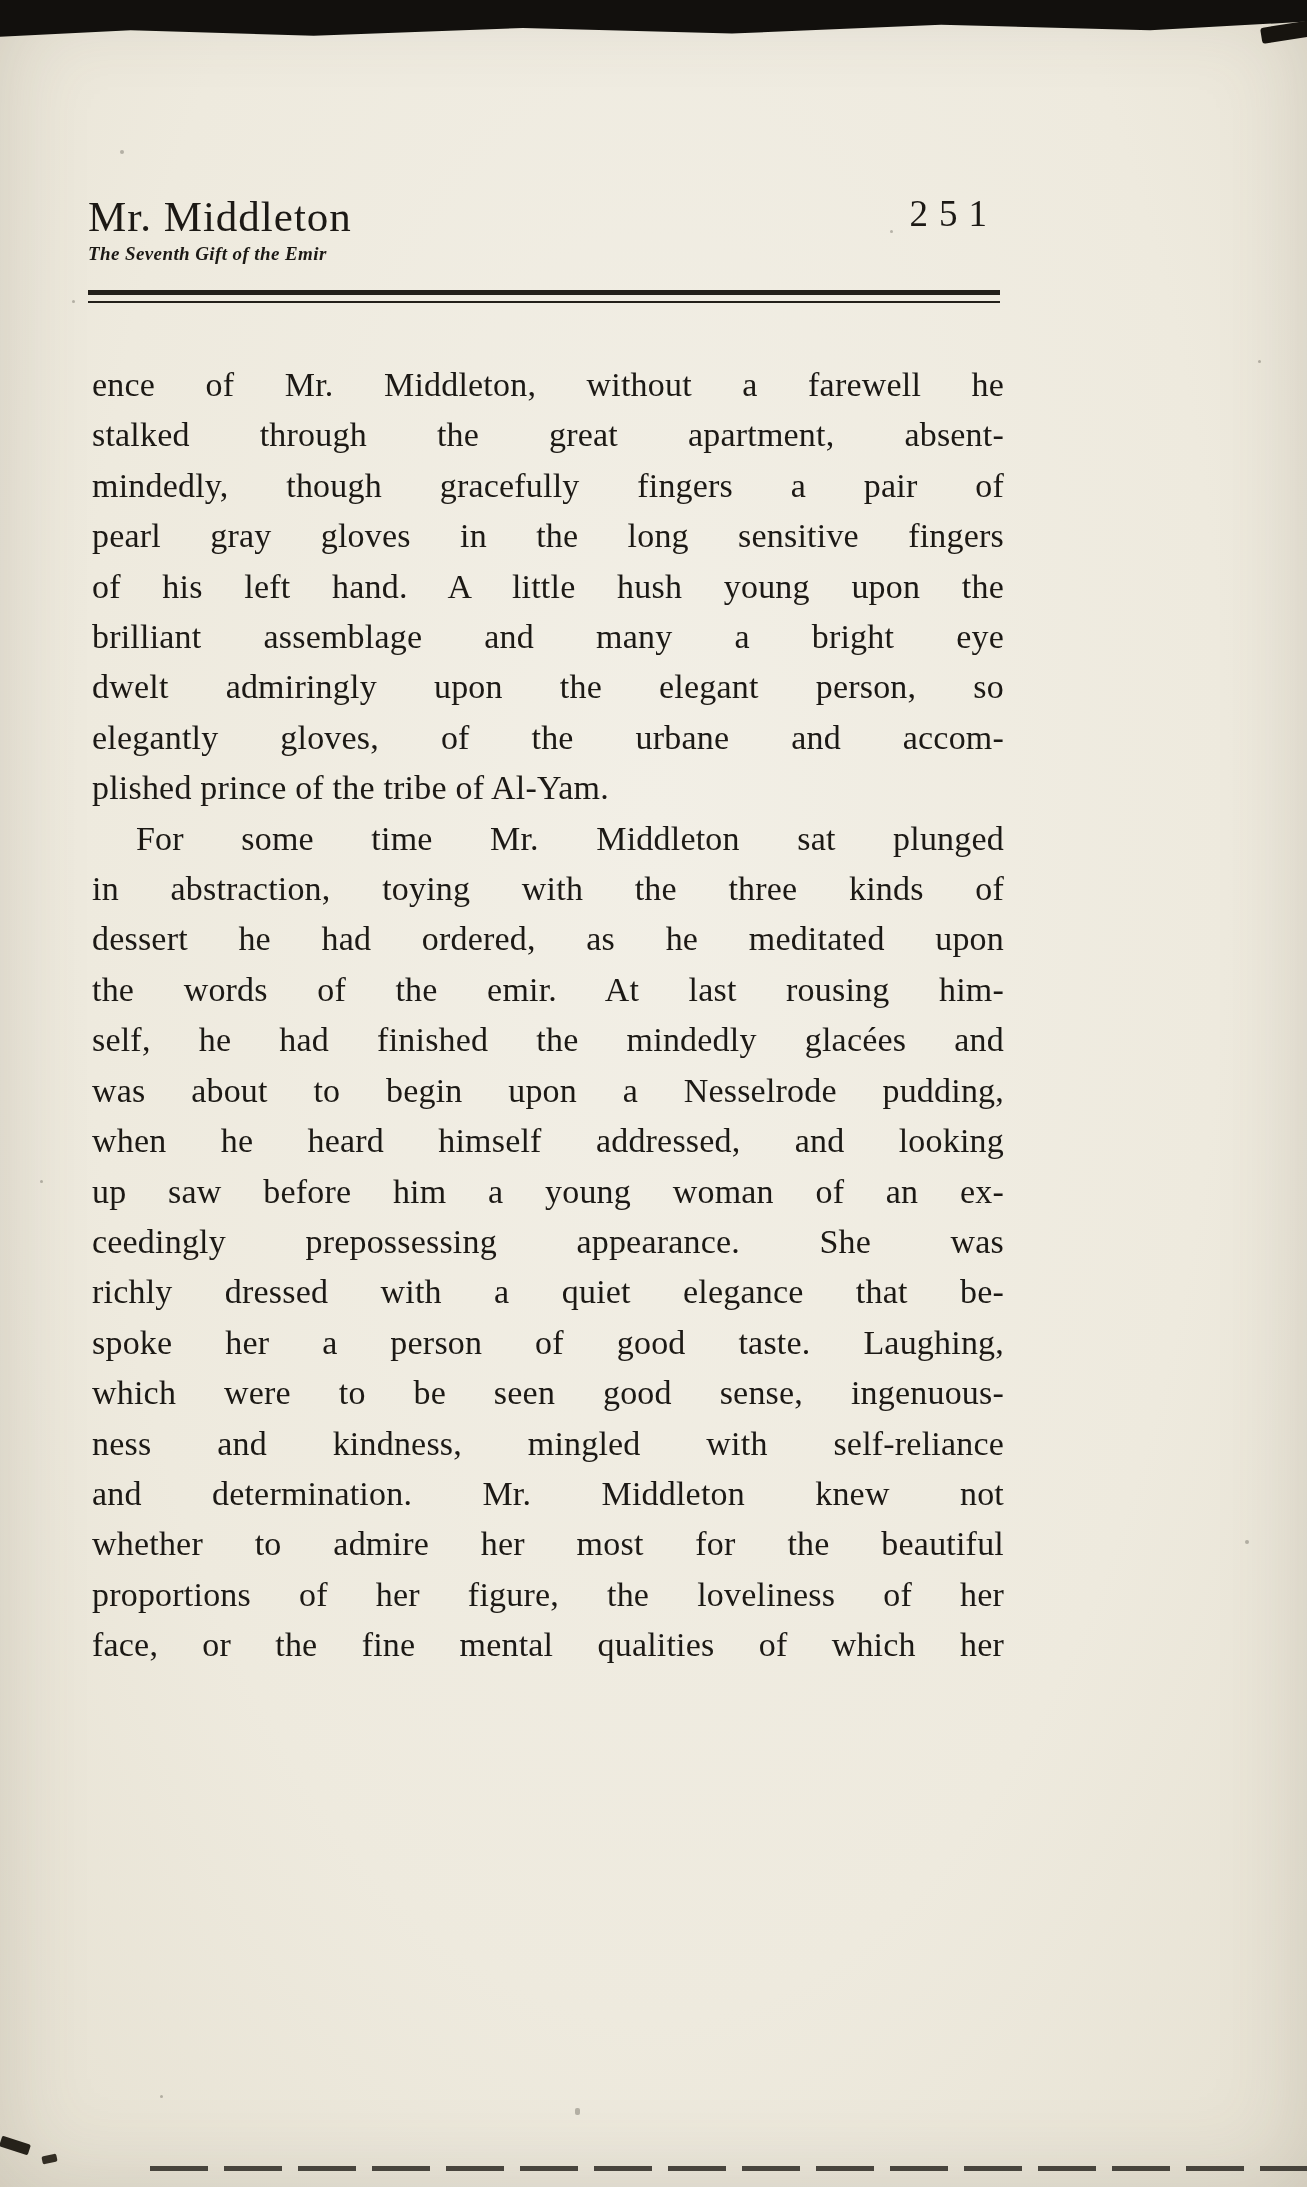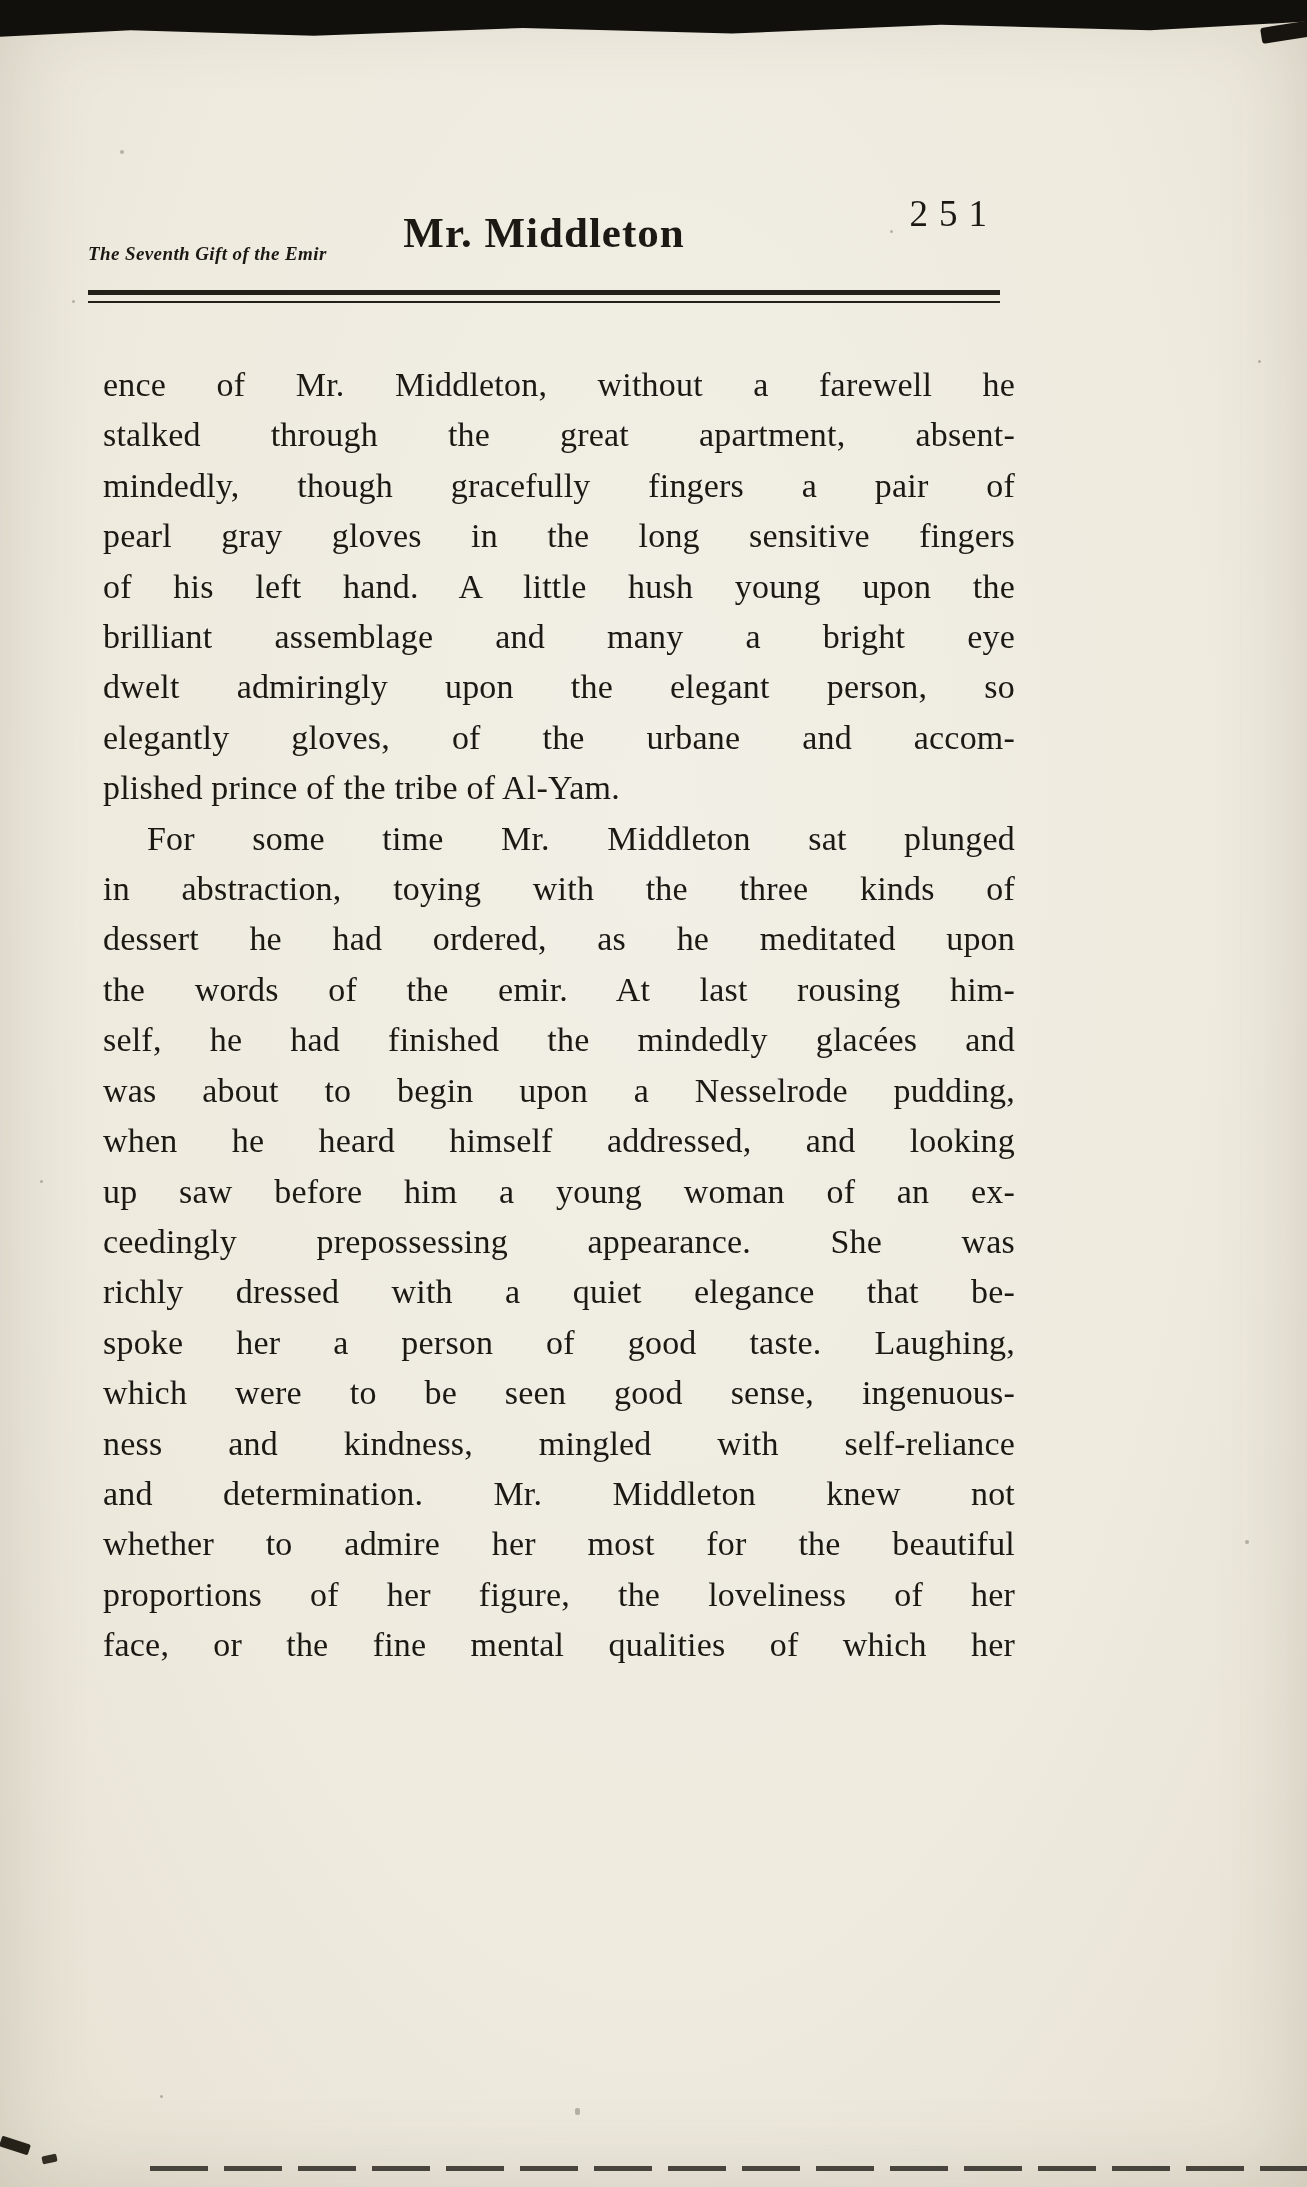--- a/index.html
+++ b/index.html
@@ -52,40 +52,40 @@
   .noise i:nth-child(5){left:575px; top:2108px; width:5px;height:7px; border-radius:2px;}
   .noise i:nth-child(6){left:1258px;top:360px; width:3px;height:3px;}
   .noise i:nth-child(7){left:40px;  top:1180px; width:3px;height:3px;}
   .noise i:nth-child(8){left:890px; top:230px; width:3px;height:3px;}
 
   
   .content {
     position:absolute; left:88px; top:0; width:912px; height:100%;
   }
   .header-title {
-    position:absolute; top:208px; left:0; width:100%;
-    text-align:center; font-size:43px; font-weight:bold;
+    position:absolute; top:192px; left:0; width:100%;
+    text-align:left; font-size:43px; font-weight:normal;
     letter-spacing:1px;
   }
   .page-number {
     position:absolute; top:192px; right:2px;
     font-size:37px; letter-spacing:11px;
   }
   .running-title {
     position:absolute; top:243px; left:0;
     font-size:19px; font-weight:bold; font-style:italic; letter-spacing:0.4px;
   }
   .double-rule {
     position:absolute; top:290px; left:0; width:100%; height:13px;
     border-top:5px solid #23201a;
     border-bottom:2px solid #23201a;
   }
 
   .body-text {
-    position:absolute; top:360px; left:15px; width:100%;
+    position:absolute; top:360px; left:4px; width:100%;
     font-size:34px; line-height:50.4px; letter-spacing:0.2px;
   }
   .body-text .line {
     text-align:justify;
     text-align-last:justify;
     white-space:normal;
   }
   .body-text .line.last { text-align-last:left; }
   .body-text .line.indent { text-indent:44px; }
 </style>

